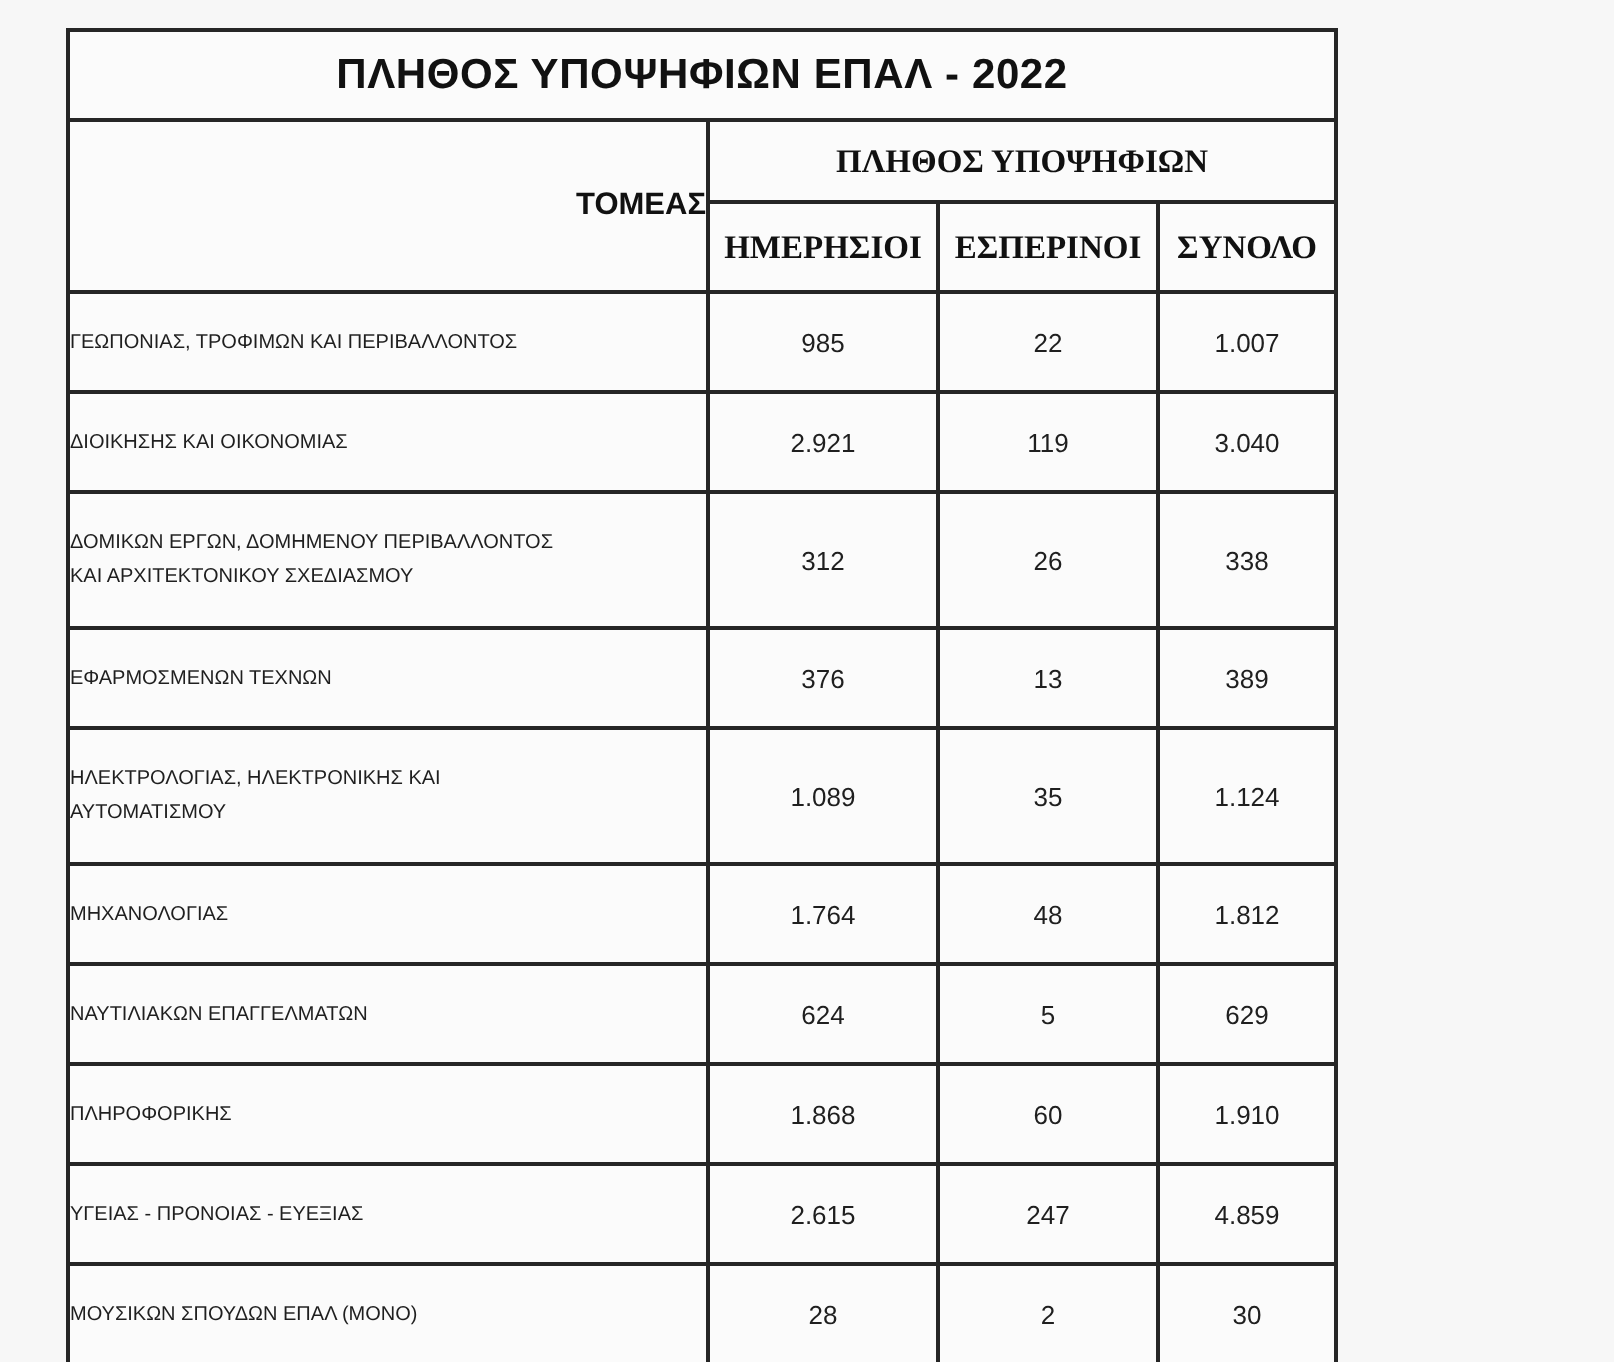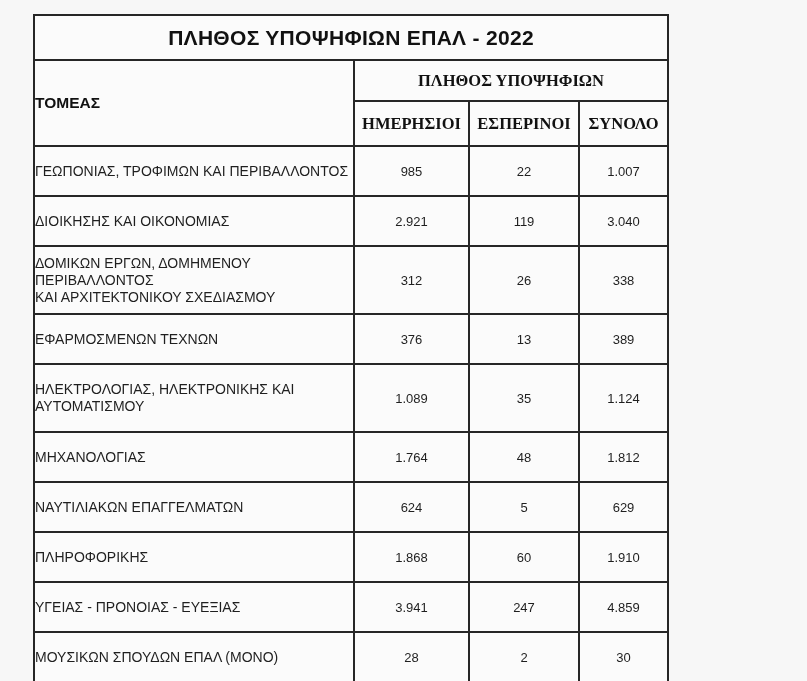--- a/index.html
+++ b/index.html
@@ -61,21 +61,21 @@
     font-weight: bold;
     font-size: 21px;
     letter-spacing: 0.3px;
     color: #111;
     margin-left: 12px;
   }
 
   
   .hdr-sector {
     height: 86px;
-    text-align: left;
+    text-align: right;
     font-family: "Liberation Sans", sans-serif;
     font-weight: bold;
     font-size: 15.5px;
     color: #111;
   }
 
   .hdr-group {
     height: 41px;
     text-align: center;
     font-family: "Liberation Serif", serif;
@@ -93,21 +93,21 @@
     font-size: 16.5px;
     color: #111;
   }
 
   
   .row-label {
     height: 50px;
     padding: 0 0 0 8px;
     text-align: left;
     font-family: "Liberation Sans", sans-serif;
-    font-size: 14px;
+    font-size: 10px;
     line-height: 17px;
     color: #1f1f1f;
     white-space: pre-line;
   }
 
   .row-num {
     text-align: center;
     font-family: "Liberation Sans", sans-serif;
     font-size: 13px;
     color: #1f1f1f;
@@ -210,21 +210,21 @@
             <td class="row-num">629</td>
           </tr>
           <tr>
             <td class="row-label">ΠΛΗΡΟΦΟΡΙΚΗΣ</td>
             <td class="row-num">1.868</td>
             <td class="row-num">60</td>
             <td class="row-num">1.910</td>
           </tr>
           <tr>
             <td class="row-label">ΥΓΕΙΑΣ - ΠΡΟΝΟΙΑΣ - ΕΥΕΞΙΑΣ</td>
-            <td class="row-num">3.941</td>
+            <td class="row-num">2.615</td>
             <td class="row-num">247</td>
             <td class="row-num">4.859</td>
           </tr>
           <tr>
             <td class="row-label">ΜΟΥΣΙΚΩΝ ΣΠΟΥΔΩΝ ΕΠΑΛ (ΜΟΝΟ)</td>
             <td class="row-num">28</td>
             <td class="row-num">2</td>
             <td class="row-num">30</td>
           </tr>
         </tbody>

